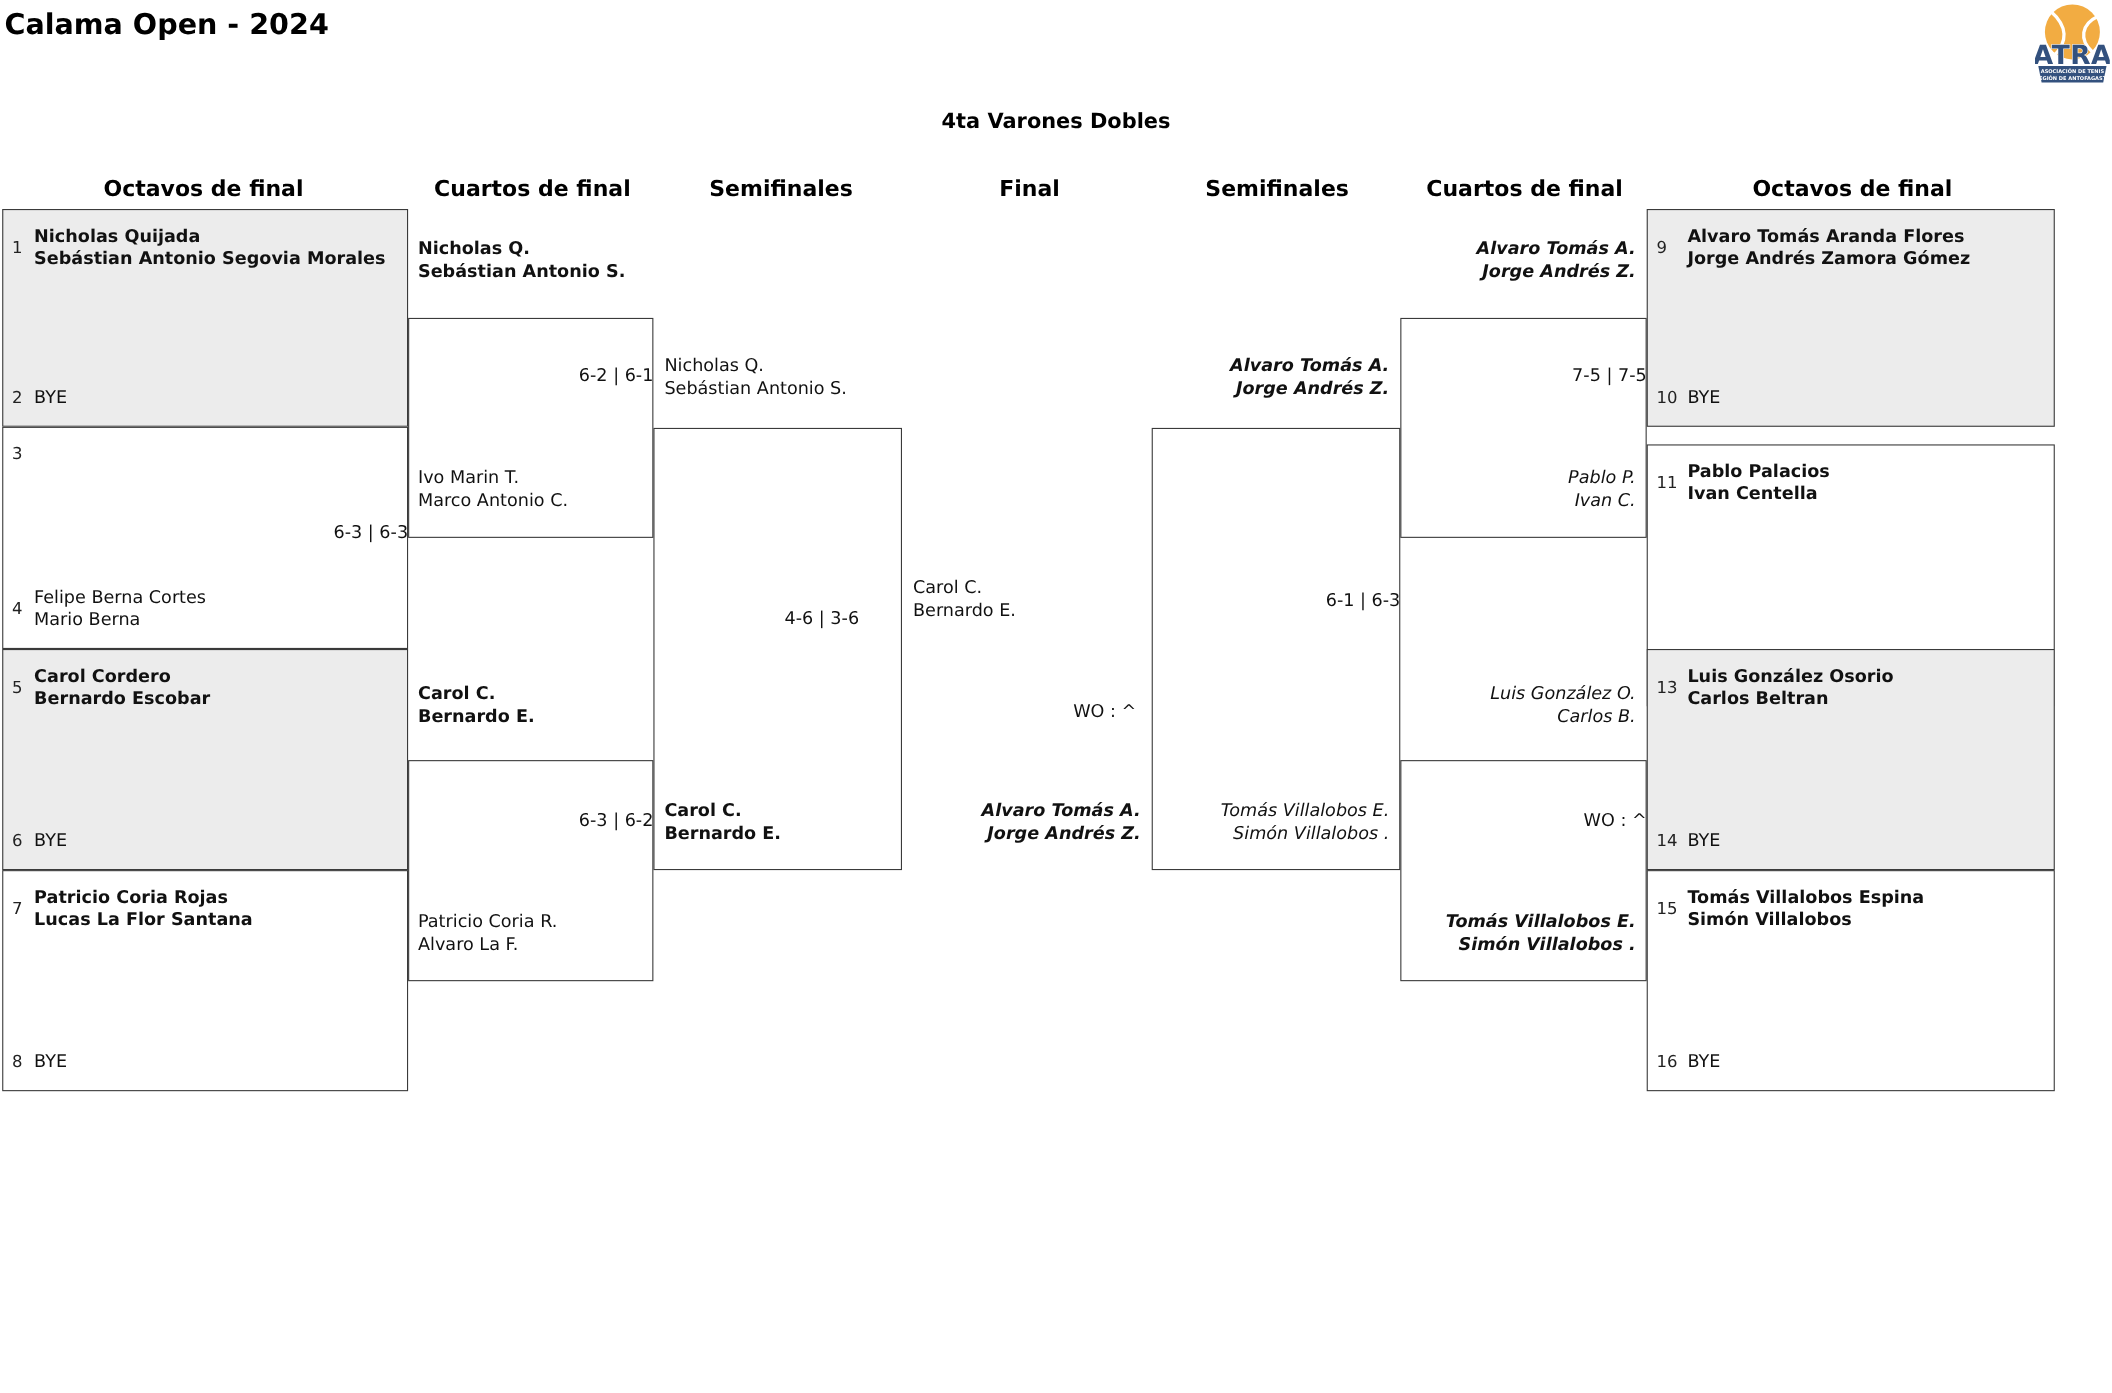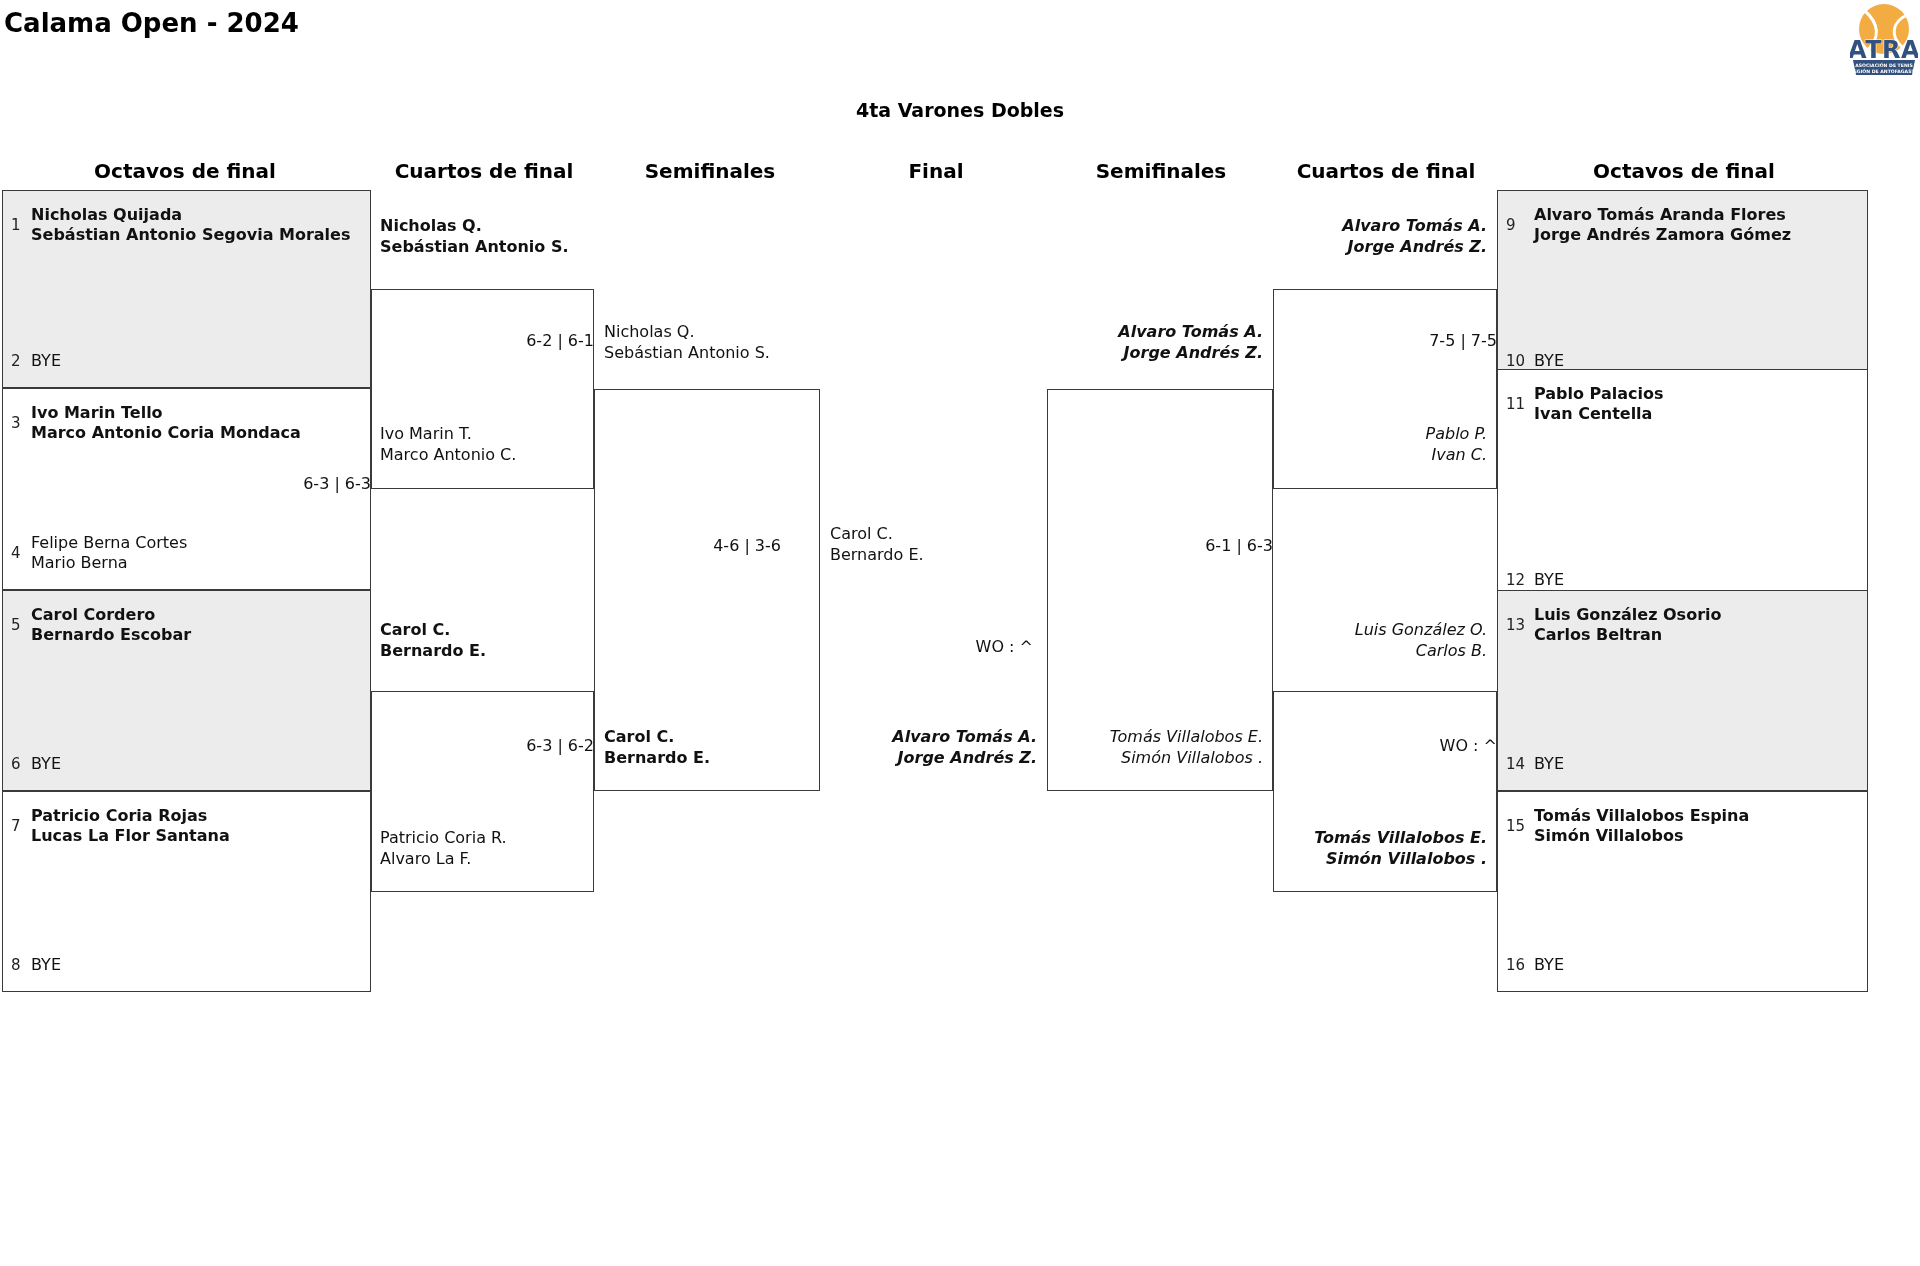--- a/index.html
+++ b/index.html
@@ -70,24 +70,20 @@
     <span class="seed">2</span>
     <div class="names">
         <div>BYE</div>
       </div>
   </div>
 </div>
 
 <div class="mbox" style="left:2px;top:388px;width:369px;height:202px">
   <div class="entry">
     <span class="seed">3</span>
-    <div class="names bold">
-      <div>Ivo Marin Tello</div>
-      <div>Marco Antonio Coria Mondaca</div>
-    </div>
   </div>
   <div class="entry">
     <span class="seed">4</span>
     <div class="names">
       <div>Felipe Berna Cortes</div>
       <div>Mario Berna</div>
     </div>
   </div>
 </div>
 <div class="score" style="left:2px;width:369px;top:474px">6-3 | 6-3</div>
@@ -133,21 +129,21 @@
     </div>
   </div>
   <div class="entry">
     <span class="seed wide">10</span>
     <div class="names">
         <div>BYE</div>
       </div>
   </div>
 </div>
 
-<div class="mbox" style="left:1497px;top:369px;width:371px;height:238px">
+<div class="mbox" style="left:1497px;top:404px;width:371px;height:238px">
   <div class="entry">
     <span class="seed wide">11</span>
     <div class="names bold">
       <div>Pablo Palacios</div>
       <div>Ivan Centella</div>
     </div>
   </div>
   <div class="entry">
     <span class="seed wide">12</span>
     <div class="names">
@@ -213,21 +209,21 @@
 <div class="score" style="left:371px;width:223px;top:736px">6-3 | 6-2</div>
 <div class="label" style="left:380px;top:827px">
   <div>Patricio Coria R.</div>
   <div>Alvaro La F.</div>
 </div>
 
 <div class="label" style="left:604px;top:321px">
   <div>Nicholas Q.</div>
   <div>Sebástian Antonio S.</div>
 </div>
-<div class="score" style="left:594px;width:187px;top:536px">4-6 | 3-6</div>
+<div class="score" style="left:594px;width:187px;top:552px">4-6 | 3-6</div>
 <div class="label bold" style="left:604px;top:726px">
   <div>Carol C.</div>
   <div>Bernardo E.</div>
 </div>
 
 <div class="label" style="left:830px;top:523px">
   <div>Carol C.</div>
   <div>Bernardo E.</div>
 </div>
 <div class="score" style="left:833px;width:200px;top:637px">WO : ^</div>

